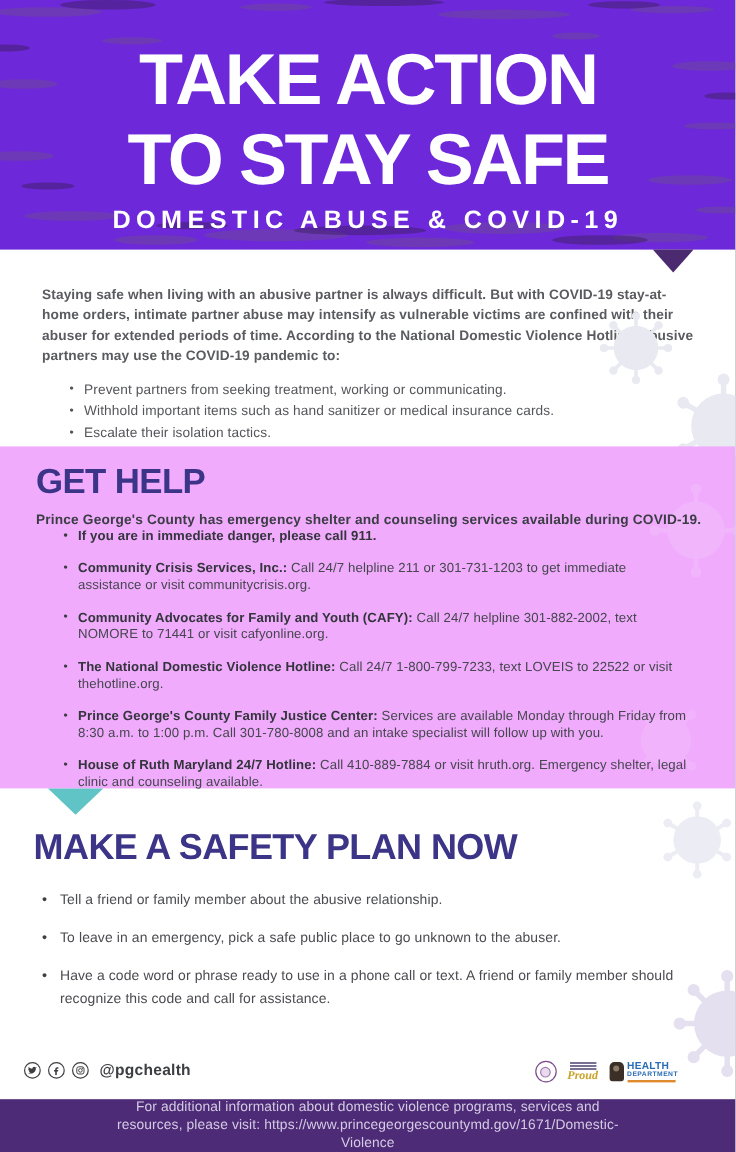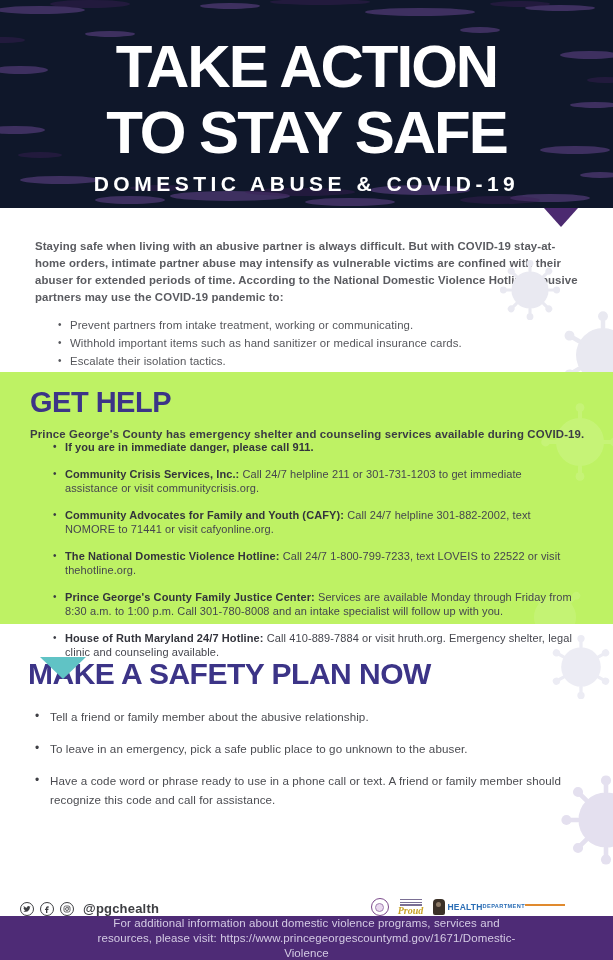--- a/index.html
+++ b/index.html
@@ -4,21 +4,21 @@
 <style>
   * { margin:0; padding:0; box-sizing:border-box; }
   body { background:#888; font-family:"Liberation Sans", sans-serif; }
   .page {
     width:613px; height:960px; margin:0 auto; position:relative;
     background:#ffffff; overflow:hidden;
   }
   
   .header {
     position:relative; width:100%; height:208px;
-    background:#0f172a; overflow:hidden;
+    background:#6d28d9; overflow:hidden;
   }
   .header svg.texture { position:absolute; inset:0; }
   .header-inner { position:relative; text-align:center; padding-top:34px; }
   .title {
     color:#ffffff; font-weight:bold; font-size:60px; line-height:66px;
     letter-spacing:-2px;
   }
   .subtitle {
     color:#ffffff; font-weight:bold; font-size:21px; letter-spacing:4.5px;
     margin-top:6px;
@@ -39,21 +39,21 @@
   .dot-list { list-style:none; margin-top:10px; margin-left:23px; }
   .dot-list li {
     position:relative; padding-left:12px; color:#55565b;
     font-size:11.4px; line-height:18px; letter-spacing:.1px;
   }
   .dot-list li::before {
     content:"•"; position:absolute; left:0; top:0; font-size:10px; color:#55565b;
   }
   
   .gethelp {
-    position:relative; height:252px; background:#bef264;
+    position:relative; height:285px; background:#f0abfc;
     padding:14px 28px 0 30px; overflow:visible;
   }
   .gethelp-bg { position:absolute; inset:0; overflow:hidden; pointer-events:none; }
   .section-heading {
     color:#3c3487; font-weight:bold; font-size:29px; letter-spacing:-.5px;
     position:relative;
   }
   .gethelp .lead {
     color:#3b3c44; font-weight:bold; font-size:11.4px; margin-top:9px;
     letter-spacing:.15px; position:relative;
@@ -84,21 +84,21 @@
     font-size:11.6px; line-height:19px; margin-bottom:13px; max-width:545px;
     letter-spacing:.1px;
   }
   .sp-list li::before {
     content:"•"; position:absolute; left:0; top:0; font-size:12px; color:#3e3f44;
   }
   .sp-list li b { color:#3a3b40; }
   
   .footer-row {
     position:absolute; left:0; right:0; top:884px; height:32px;
-    display:flex; align-items:flex-end; justify-content:space-between;
+    display:flex; align-items:flex-start; justify-content:space-between;
     padding:0 48px 0 20px;
   }
   .social { display:flex; align-items:center; gap:6px; }
   .social .circle-icon {
     width:14px; height:14px; border:1.3px solid #3d3e42; border-radius:50%;
     display:flex; align-items:center; justify-content:center; color:#3d3e42;
   }
   .social .circle-icon svg { display:block; }
   .handle { color:#3d3e42; font-size:13px; font-weight:bold; margin-left:3px; letter-spacing:.2px; }
   .logos { display:flex; align-items:center; gap:7px; }
@@ -110,21 +110,21 @@
   .proud .lines { width:22px; height:7px;
       background:linear-gradient(#7a6f94 0 1.4px, transparent 1.4px 2.6px,
                  #7a6f94 2.6px 4px, transparent 4px 5.2px, #7a6f94 5.2px 6.6px, transparent 6.6px); }
   .proud .script {
       font-family:"Liberation Serif", serif; font-style:italic; font-weight:bold;
       color:#c9a227; font-size:10px; line-height:10px; }
   .health { display:flex; align-items:center; gap:3px; }
   .health .figure { width:12px; height:16px; background:#3a3027; border-radius:4px 4px 2px 2px; position:relative; }
   .health .figure::after { content:""; position:absolute; left:3.5px; top:3px; width:5px; height:5px;
       border-radius:50%; background:#8c7a66; }
-  .health .htxt { display:flex; }
+  .health .htxt { display:flex; flex-direction:column; }
   .health .l1 { color:#2a6db5; font-weight:bold; font-size:8.5px; line-height:8.5px; letter-spacing:.2px; }
   .health .l2 { color:#2a6db5; font-weight:bold; font-size:5.6px; line-height:6.5px; letter-spacing:.4px; }
   .health .l3 { height:2px; width:40px; background:#e08a2e; margin-top:1px; }
   
   .bottombar {
     position:absolute; left:0; right:0; top:916px; height:44px; background:#4e2b76;
     display:flex; align-items:center; justify-content:center; text-align:center;
   }
   .bottombar p {
     color:#d4cbe4; font-size:11.5px; line-height:15px; max-width:440px; letter-spacing:.1px;
@@ -241,21 +241,21 @@
             <circle cx="50" cy="7" r="5.5"></circle>
           </g>
         <g transform="rotate(300 50 50)">
             <rect x="47.5" y="6" width="5" height="16" rx="2.5"></rect>
             <circle cx="50" cy="7" r="5.5"></circle>
           </g>
       </g>
     </svg>
     <p>Staying safe when living with an abusive partner is always difficult. But with COVID-19 stay-at-home orders, intimate partner abuse may intensify as vulnerable victims are confined with their abuser for extended periods of time. According to the National Domestic Violence Hotline, abusive partners may use the COVID-19 pandemic to:</p>
     <ul class="dot-list">
-      <li>Prevent partners from intake treatment, working or communicating.</li>
+      <li>Prevent partners from seeking treatment, working or communicating.</li>
       <li>Withhold important items such as hand sanitizer or medical insurance cards.</li>
       <li>Escalate their isolation tactics.</li>
     </ul>
   </div>
 
   <div class="gethelp">
     <div class="gethelp-bg">
       <svg class="virus" style="left:540px; top:30px;" width="80" height="80" viewBox="0 0 100 100">
         <g fill="#ffffff" opacity="0.12">
           <circle cx="50" cy="50" r="30"></circle>

